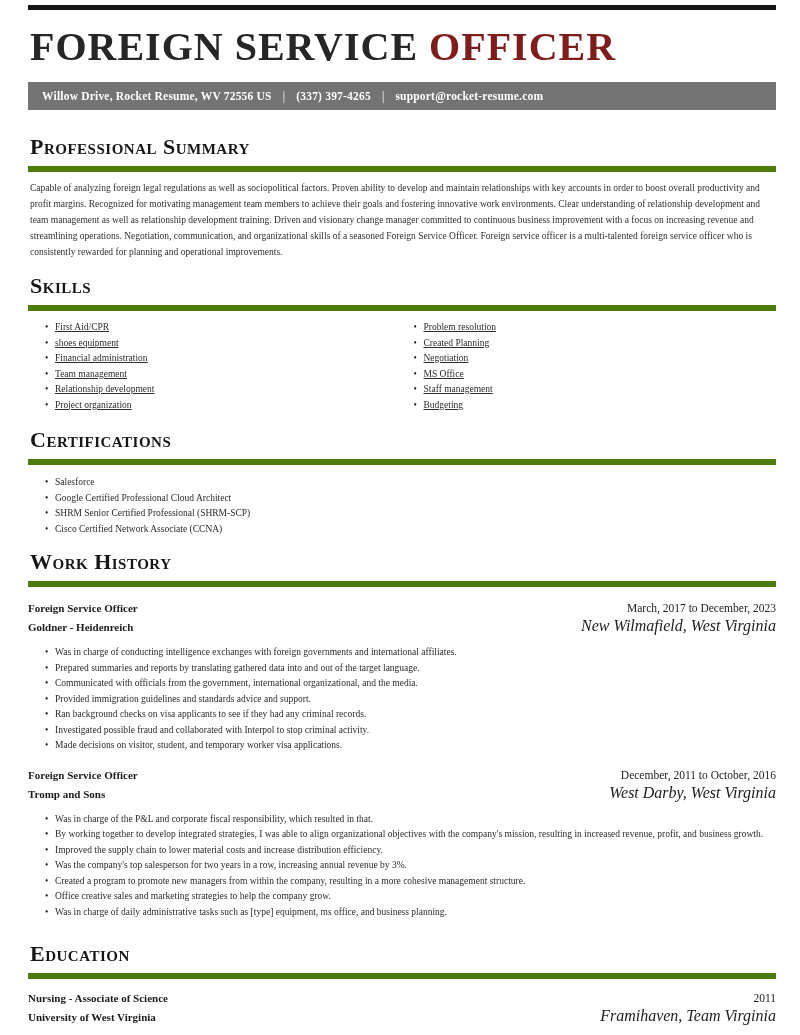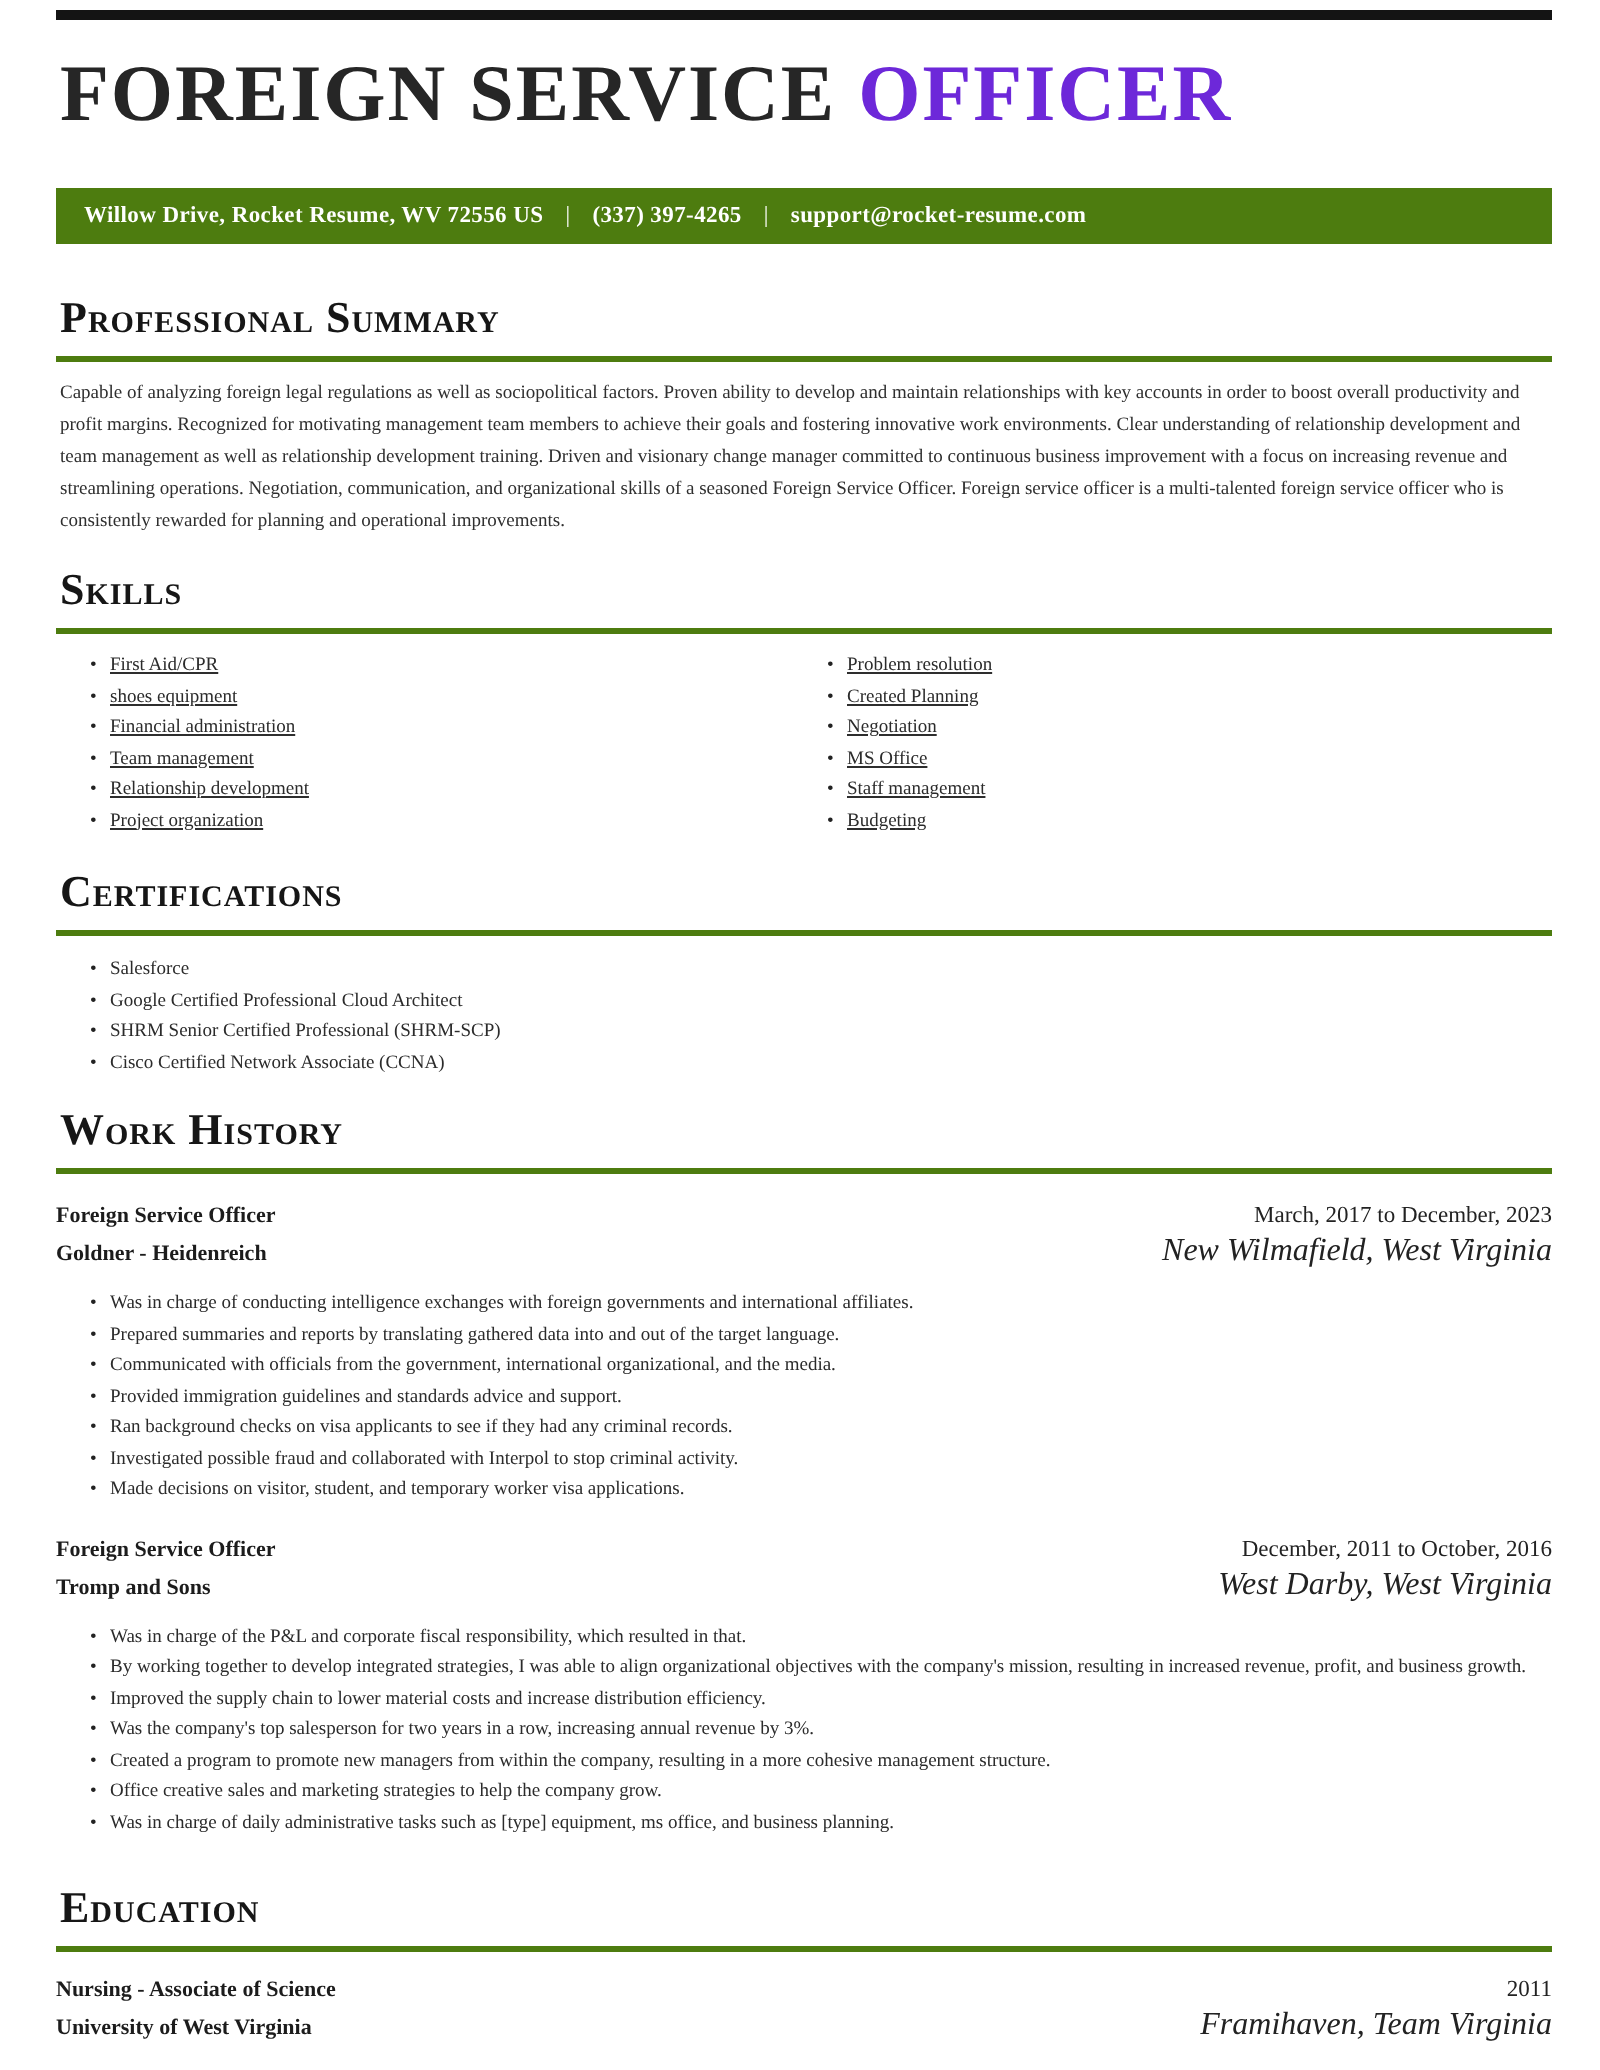--- a/index.html
+++ b/index.html
@@ -6,31 +6,31 @@
   body{
     width:800px;height:1035px;overflow:hidden;background:#ffffff;
     font-family:"Liberation Serif", serif;color:#2e2e2e;
   }
   .page{padding:0 24px 0 28px;}
   .top-rule{height:5px;background:#141414;margin-top:5px;}
   h1{
     margin:14px 0 0 2px;font-size:40px;line-height:46px;font-weight:700;
     color:#262626;letter-spacing:1px;white-space:nowrap;
   }
-  h1 .accent{color:#6d28d9;}
+  h1 .accent{color:#7f1d1d;}
   .contact-bar{
-    margin-top:24px;background:#4d7c0f;color:#ffffff;
+    margin-top:12px;background:#737373;color:#ffffff;
     font-weight:700;font-size:11.5px;line-height:14px;
     padding:7px 10px 7px 14px;letter-spacing:.2px;
   }
   .contact-bar .sep{margin:0 11px;font-weight:400;}
   h2{
     margin:0;font-size:22px;line-height:24px;font-weight:600;
     font-variant:small-caps;letter-spacing:.5px;color:#161616;
-    border-bottom:3px solid #4d7c0f;padding-bottom:7px;
+    border-bottom:6px solid #4d7c0f;padding-bottom:7px;
   }
   h2 .h-inner{margin-left:2px;}
   section.sec-summary h2{margin-top:25px;}
   p.summary{margin:8px 0 0 2px;font-size:9.5px;line-height:16px;color:#2f2f2f;}
   section.sec-skills h2{margin-top:14px;}
   .cols{display:flex;margin-top:9px;text-decoration:underline;}
   .cols ul{flex:1 1 50%;}
   ul{margin:0;padding:0 0 0 27px;list-style:none;font-size:9.5px;line-height:15.5px;color:#2b2b2b;}
   .cols ul.right{padding-left:16px;}
   li{position:relative;}

